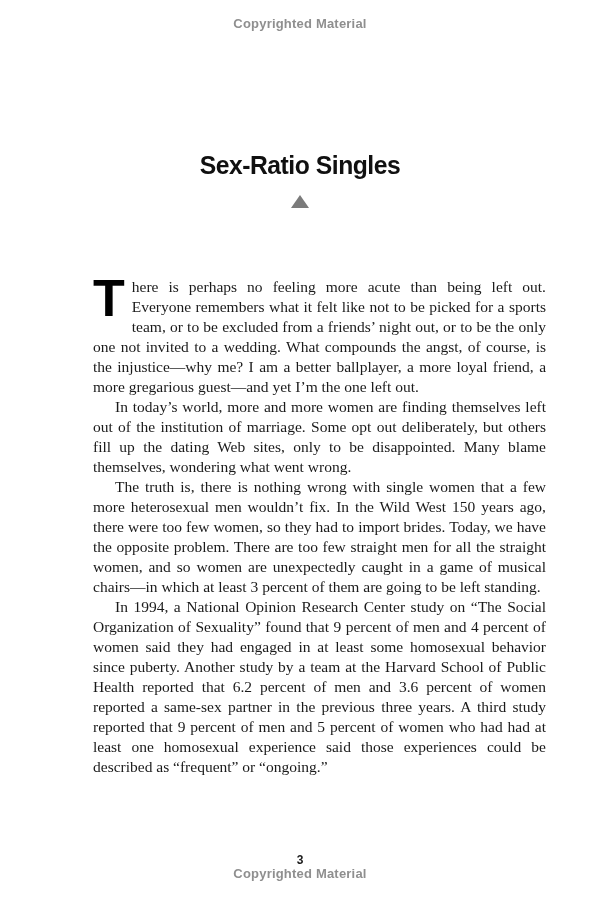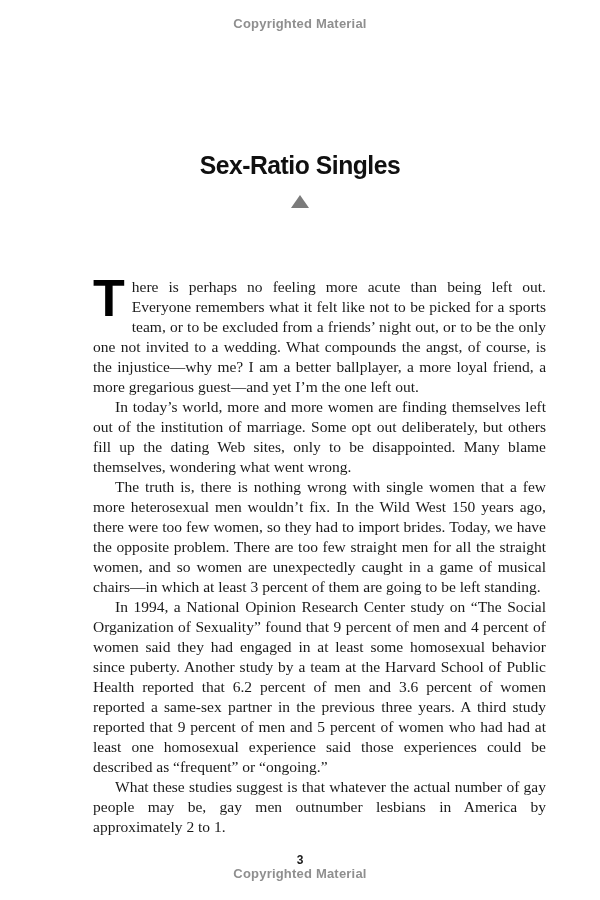--- a/index.html
+++ b/index.html
@@ -101,19 +101,18 @@
 
   <div class="chapter-title">Sex-Ratio Singles</div>
 
   <div class="ornament"></div>
 
   <div class="body-text">
       <p class=""><span class="drop-cap">T</span><span>here is perhaps no feeling more acute than being left out. Everyone remembers what it felt like not to be picked for a sports team, or to be excluded from a friends’ night out, or to be the only one not invited to a wedding. What compounds the angst, of course, is the injustice—</span><span class="italic">why me?</span><span> I am a better ballplayer, a more loyal friend, a more gregarious guest—and yet I’m the one left out.</span></p>
       <p class="indent"><span>In today’s world, more and more women are finding themselves left out of the institution of marriage. Some opt out deliberately, but others fill up the dating Web sites, only to be disappointed. Many blame themselves, wondering what went wrong.</span></p>
       <p class="indent"><span>The truth is, there is </span><span class="italic">nothing</span><span> wrong with single women that a few more heterosexual men wouldn’t fix. In the Wild West 150 years ago, there were too few women, so they had to import brides. Today, we have the opposite problem. There are too few straight men for all the straight women, and so women are unexpectedly caught in a game of musical chairs—in which at least 3 percent of them are going to be left standing.</span></p>
       <p class="indent"><span>In 1994, a National Opinion Research Center study on “The Social Organization of Sexuality” found that 9 percent of men and 4 percent of women said they had engaged in at least some homosexual behavior since puberty. Another study by a team at the Harvard School of Public Health reported that 6.2 percent of men and 3.6 percent of women reported a same-sex partner in the previous three years. A third study reported that 9 percent of men and 5 percent of women who had had at least one homosexual experience said those experiences could be described as “frequent” or “ongoing.”</span></p>
-      <p class="indent"><span>What these studies suggest is that whatever the actual number of gay people may be, gay men outnumber lesbians in America by approximately 2 to 1.</span></p>
     </div>
 
   <div class="page-number">3</div>
 
   <div class="copyright-notice copyright-bottom">Copyrighted Material</div>
 </div>
 
 </body></html>

